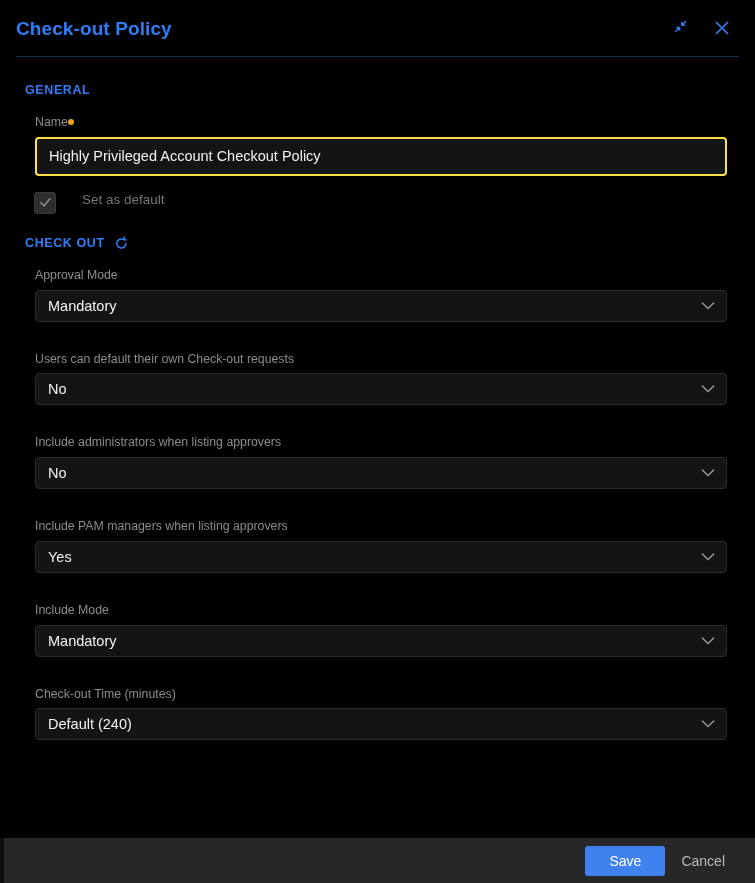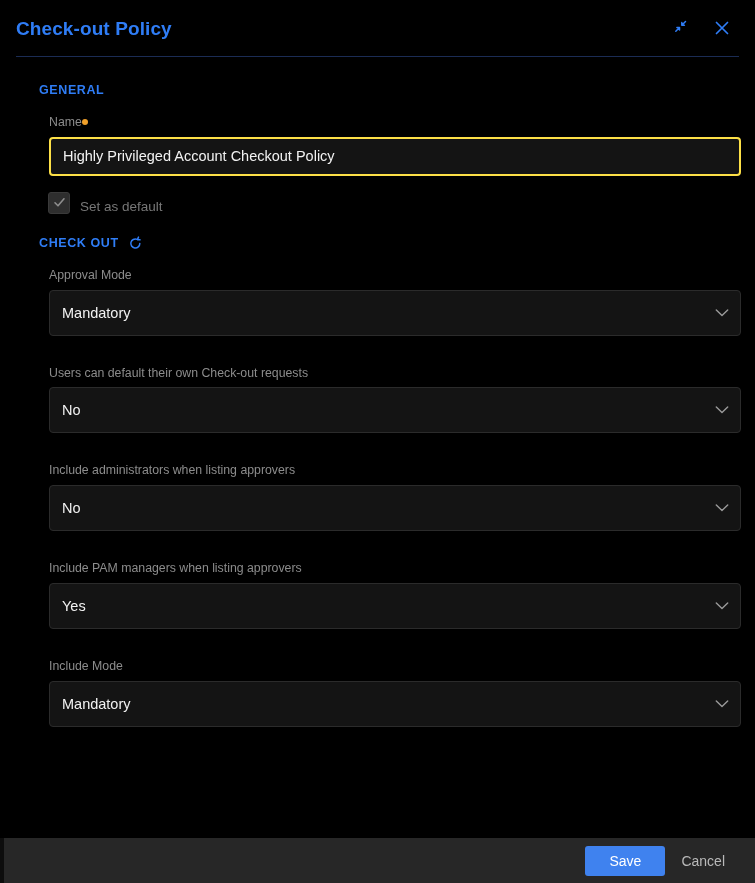--- a/index.html
+++ b/index.html
@@ -68,21 +68,20 @@
     background: #1b2c54;
     flex: 0 0 auto;
   }
 
   
   .body {
     flex: 1 1 auto;
     overflow: hidden;
     padding: 0;
     position: relative;
-    margin-left: 14px;
   }
   .body-inner {
     padding: 26px 28px 20px 24px;
   }
 
   .section-title {
     font-size: 12.5px;
     font-weight: bold;
     color: #2f7df6;
     letter-spacing: 0.6px;
@@ -125,22 +124,22 @@
     border-radius: 4px;
     color: #f2f2f2;
     font-size: 14.5px;
     font-family: "Liberation Sans", sans-serif;
     padding: 0 12px;
     outline: none;
   }
 
   .checkbox-row {
     display: flex;
-    align-items: flex-end;
-    gap: 10px;
+    align-items: flex-start;
+    gap: 26px;
     margin: 15px 0 0 10px;
     cursor: default;
   }
   .checkbox {
     width: 20px;
     height: 20px;
     border-radius: 3px;
     background: #2e2e2e;
     border: 1px solid #3a3a3a;
     display: flex;
@@ -150,21 +149,21 @@
   }
   .checkbox-label {
     font-size: 13.5px;
     color: #777777;
   }
 
   .select {
     box-sizing: border-box;
     position: relative;
     width: 692px;
-    height: 46px;
+    height: 32px;
     margin-left: 11px;
     background: #141414;
     border: 1px solid #2b2b2b;
     border-radius: 4px;
     display: flex;
     align-items: center;
     padding: 0 34px 0 12px;
     cursor: pointer;
   }
   .select-value {
@@ -327,20 +326,31 @@
         <div class="select">
           <span class="select-value">Mandatory</span>
           <span class="chevron">
             <svg width="14" height="9" viewBox="0 0 14 9" fill="none">
               <path d="M1.3 1.4 L7 7 L12.7 1.4" stroke="#9a9a9a" stroke-width="1.4" stroke-linecap="round" stroke-linejoin="round"></path>
             </svg>
           </span>
         </div>
       </div>
 
+      <div class="field spaced">
+        <div class="field-label">Check-out Time (minutes)</div>
+        <div class="select">
+          <span class="select-value">Default (240)</span>
+          <span class="chevron">
+            <svg width="14" height="9" viewBox="0 0 14 9" fill="none">
+              <path d="M1.3 1.4 L7 7 L12.7 1.4" stroke="#9a9a9a" stroke-width="1.4" stroke-linecap="round" stroke-linejoin="round"></path>
+            </svg>
+          </span>
+        </div>
+      </div>
 
     </div>
   </div>
 
   <div class="footer">
     <button class="btn-save">Save</button>
     <button class="btn-cancel">Cancel</button>
   </div>
 
 </div>

